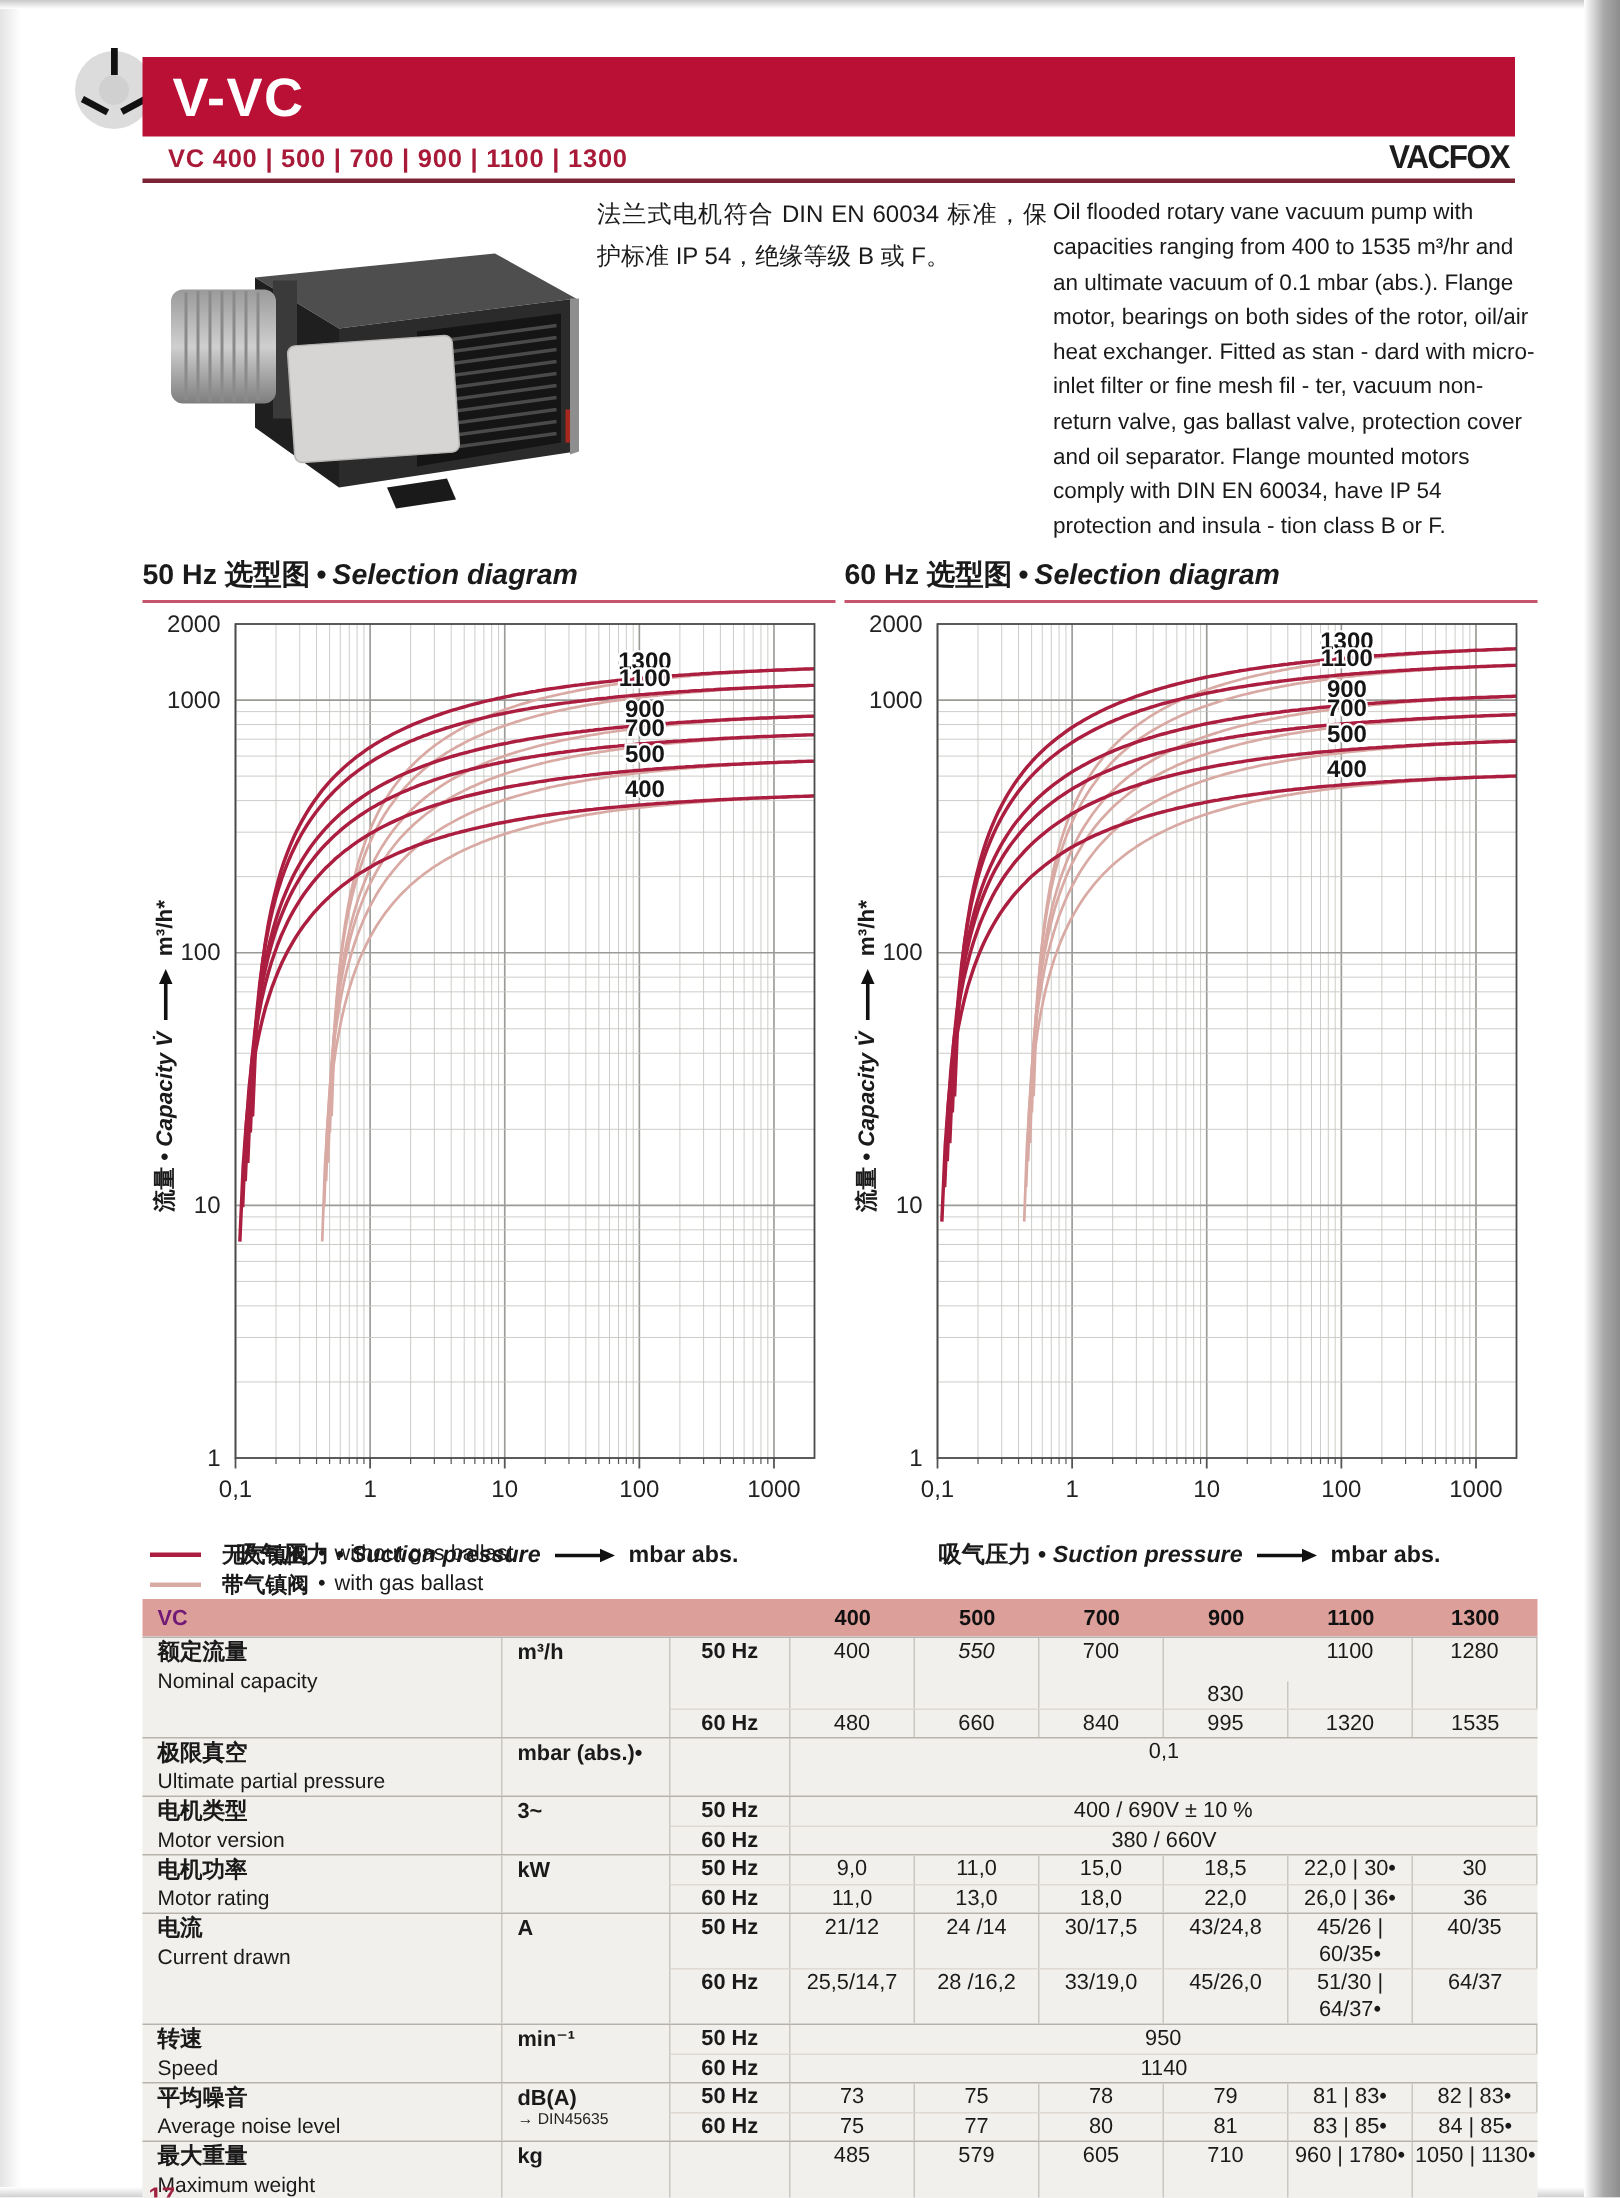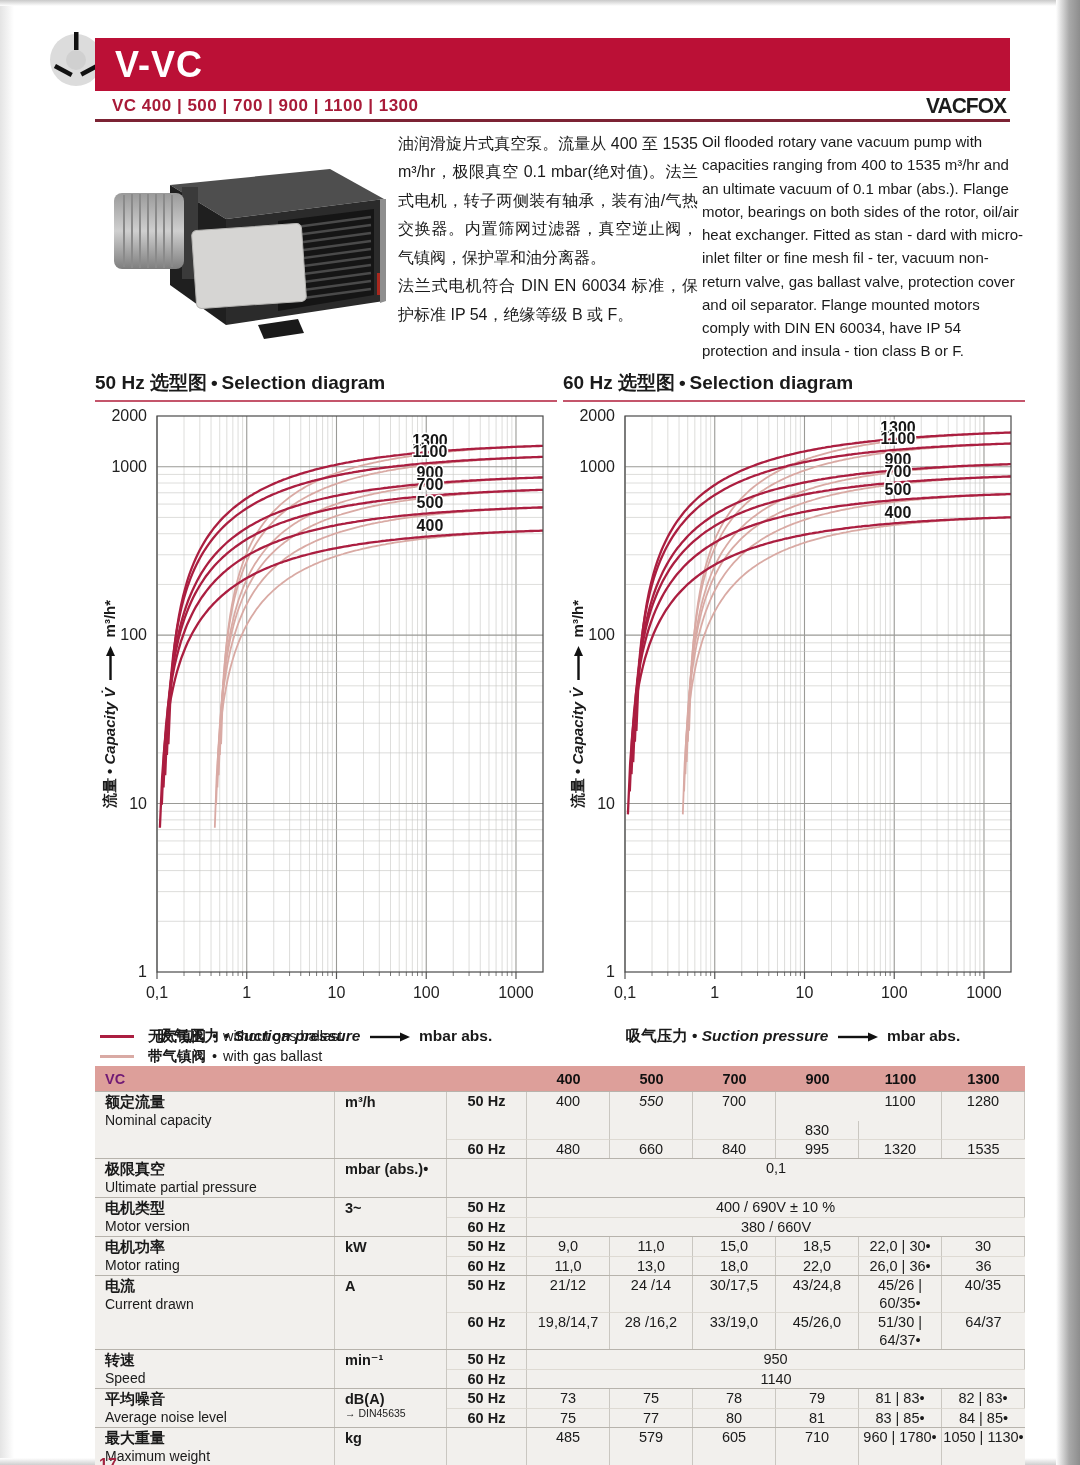--- a/index.html
+++ b/index.html
@@ -33,21 +33,21 @@
   .intro-zh p{margin:0;}
   .intro-en{position:absolute;left:702px;top:130px;width:324px;font-size:15px;
     line-height:1.55;text-align:left;}
 
   
   .chart-col{position:absolute;top:370px;width:462px;}
   .chart-col.left{left:95px;}
   .chart-col.right{left:563px;}
   .chart-title{font-size:19px;font-weight:bold;padding-bottom:4px;
     border-bottom:2px solid #c4556b;margin-bottom:2px;}
-  .chart-title .ct-en{}
+  .chart-title .ct-en{font-style:italic;}
   .chart-title .ct-dot{padding:0 4px;}
   .chart-wrap{position:relative;width:460px;height:620px;}
   .ylabel{position:absolute;top:300px;left:15px;transform:translate(-50%,-50%) rotate(-90deg);
     white-space:nowrap;font-size:15px;font-weight:bold;}
   .ylabel .yl-en{font-style:italic;}
   .ylabel svg{vertical-align:middle;margin:0 4px;}
   .xlabel{width:460px;text-align:center;font-size:15.5px;font-weight:bold;margin-top:2px;}
   .xlabel .xl-en{font-style:italic;}
   .xlabel svg{vertical-align:middle;margin:0 5px;}
 
@@ -139,21 +139,20 @@
       <line x1="66" y1="61" x2="66" y2="135"></line>
     <line x1="74" y1="62" x2="74" y2="134"></line>
   </g>
   <rect x="96" y="94" width="110" height="78" rx="5" fill="#d6d5d3" stroke="#b5b4b2" transform="rotate(-4 151 133)"></rect>
   <polygon points="160,192 200,186 206,200 166,206" fill="#1a1a1a"></polygon>
   <rect x="279" y="140" width="8" height="22" fill="#a9281e"></rect>
   <polygon points="282,66 288,66 288,168 282,170" fill="#8e8e8e"></polygon>
 </svg>
 
 <div class="intro-zh">
-  <p>油润滑旋片式真空泵。流量从 400 至 1535 m³/hr，极限真空 0.1 mbar(绝对值)。法兰式电机，转子两侧装有轴承，装有油/气热交换器。内置筛网过滤器，真空逆止阀，气镇阀，保护罩和油分离器。</p>
   <p>法兰式电机符合 DIN EN 60034 标准，保护标准 IP 54，绝缘等级 B 或 F。</p>
 </div>
 <div class="intro-en">Oil flooded rotary vane vacuum pump with capacities ranging from 400 to 1535 m³/hr and an ultimate vacuum of 0.1 mbar (abs.). Flange motor, bearings on both sides of the rotor, oil/air heat exchanger. Fitted as stan - dard with micro-inlet filter or fine mesh fil - ter, vacuum non-return valve, gas ballast valve, protection cover and oil separator. Flange mounted motors comply with DIN EN 60034, have IP 54 protection and insula - tion class B or F.</div>
 
 <div class="chart-col left">
   <div class="chart-title">
     <span class="ct-zh">50 Hz 选型图</span><span class="ct-dot">•</span><span class="ct-en">Selection diagram</span>
   </div>
   <div class="chart-wrap">
     <div class="ylabel">
@@ -583,21 +582,21 @@
       </div>
       <div class="cell unit" style="grid-row: 1 / span 2;">A</div>
       <div class="cell freq" style="grid-row: 1;">50 Hz</div>
       <div class="cell val" style="grid-area: 1 / 4;">21/12</div>
       <div class="cell val" style="grid-area: 1 / 5;">24 /14</div>
       <div class="cell val" style="grid-area: 1 / 6;">30/17,5</div>
       <div class="cell val" style="grid-area: 1 / 7;">43/24,8</div>
       <div class="cell val" style="grid-area: 1 / 8;">45/26 | 60/35•</div>
       <div class="cell val" style="grid-area: 1 / 9;">40/35</div>
       <div class="cell freq subline" style="grid-row: 2;">60 Hz</div>
-      <div class="cell val subline" style="grid-area: 2 / 4;">19,8/14,7</div>
+      <div class="cell val subline" style="grid-area: 2 / 4;">25,5/14,7</div>
       <div class="cell val subline" style="grid-area: 2 / 5;">28 /16,2</div>
       <div class="cell val subline" style="grid-area: 2 / 6;">33/19,0</div>
       <div class="cell val subline" style="grid-area: 2 / 7;">45/26,0</div>
       <div class="cell val subline" style="grid-area: 2 / 8;">51/30 | 64/37•</div>
       <div class="cell val subline" style="grid-area: 2 / 9;">64/37</div>
     </div>
     <div class="t-row" style="grid-template-rows: repeat(2, minmax(19px, auto));">
       <div class="cell lab" style="grid-row: 1 / span 2;">
         <div class="zh">转速</div>
         <div class="en">Speed</div>

